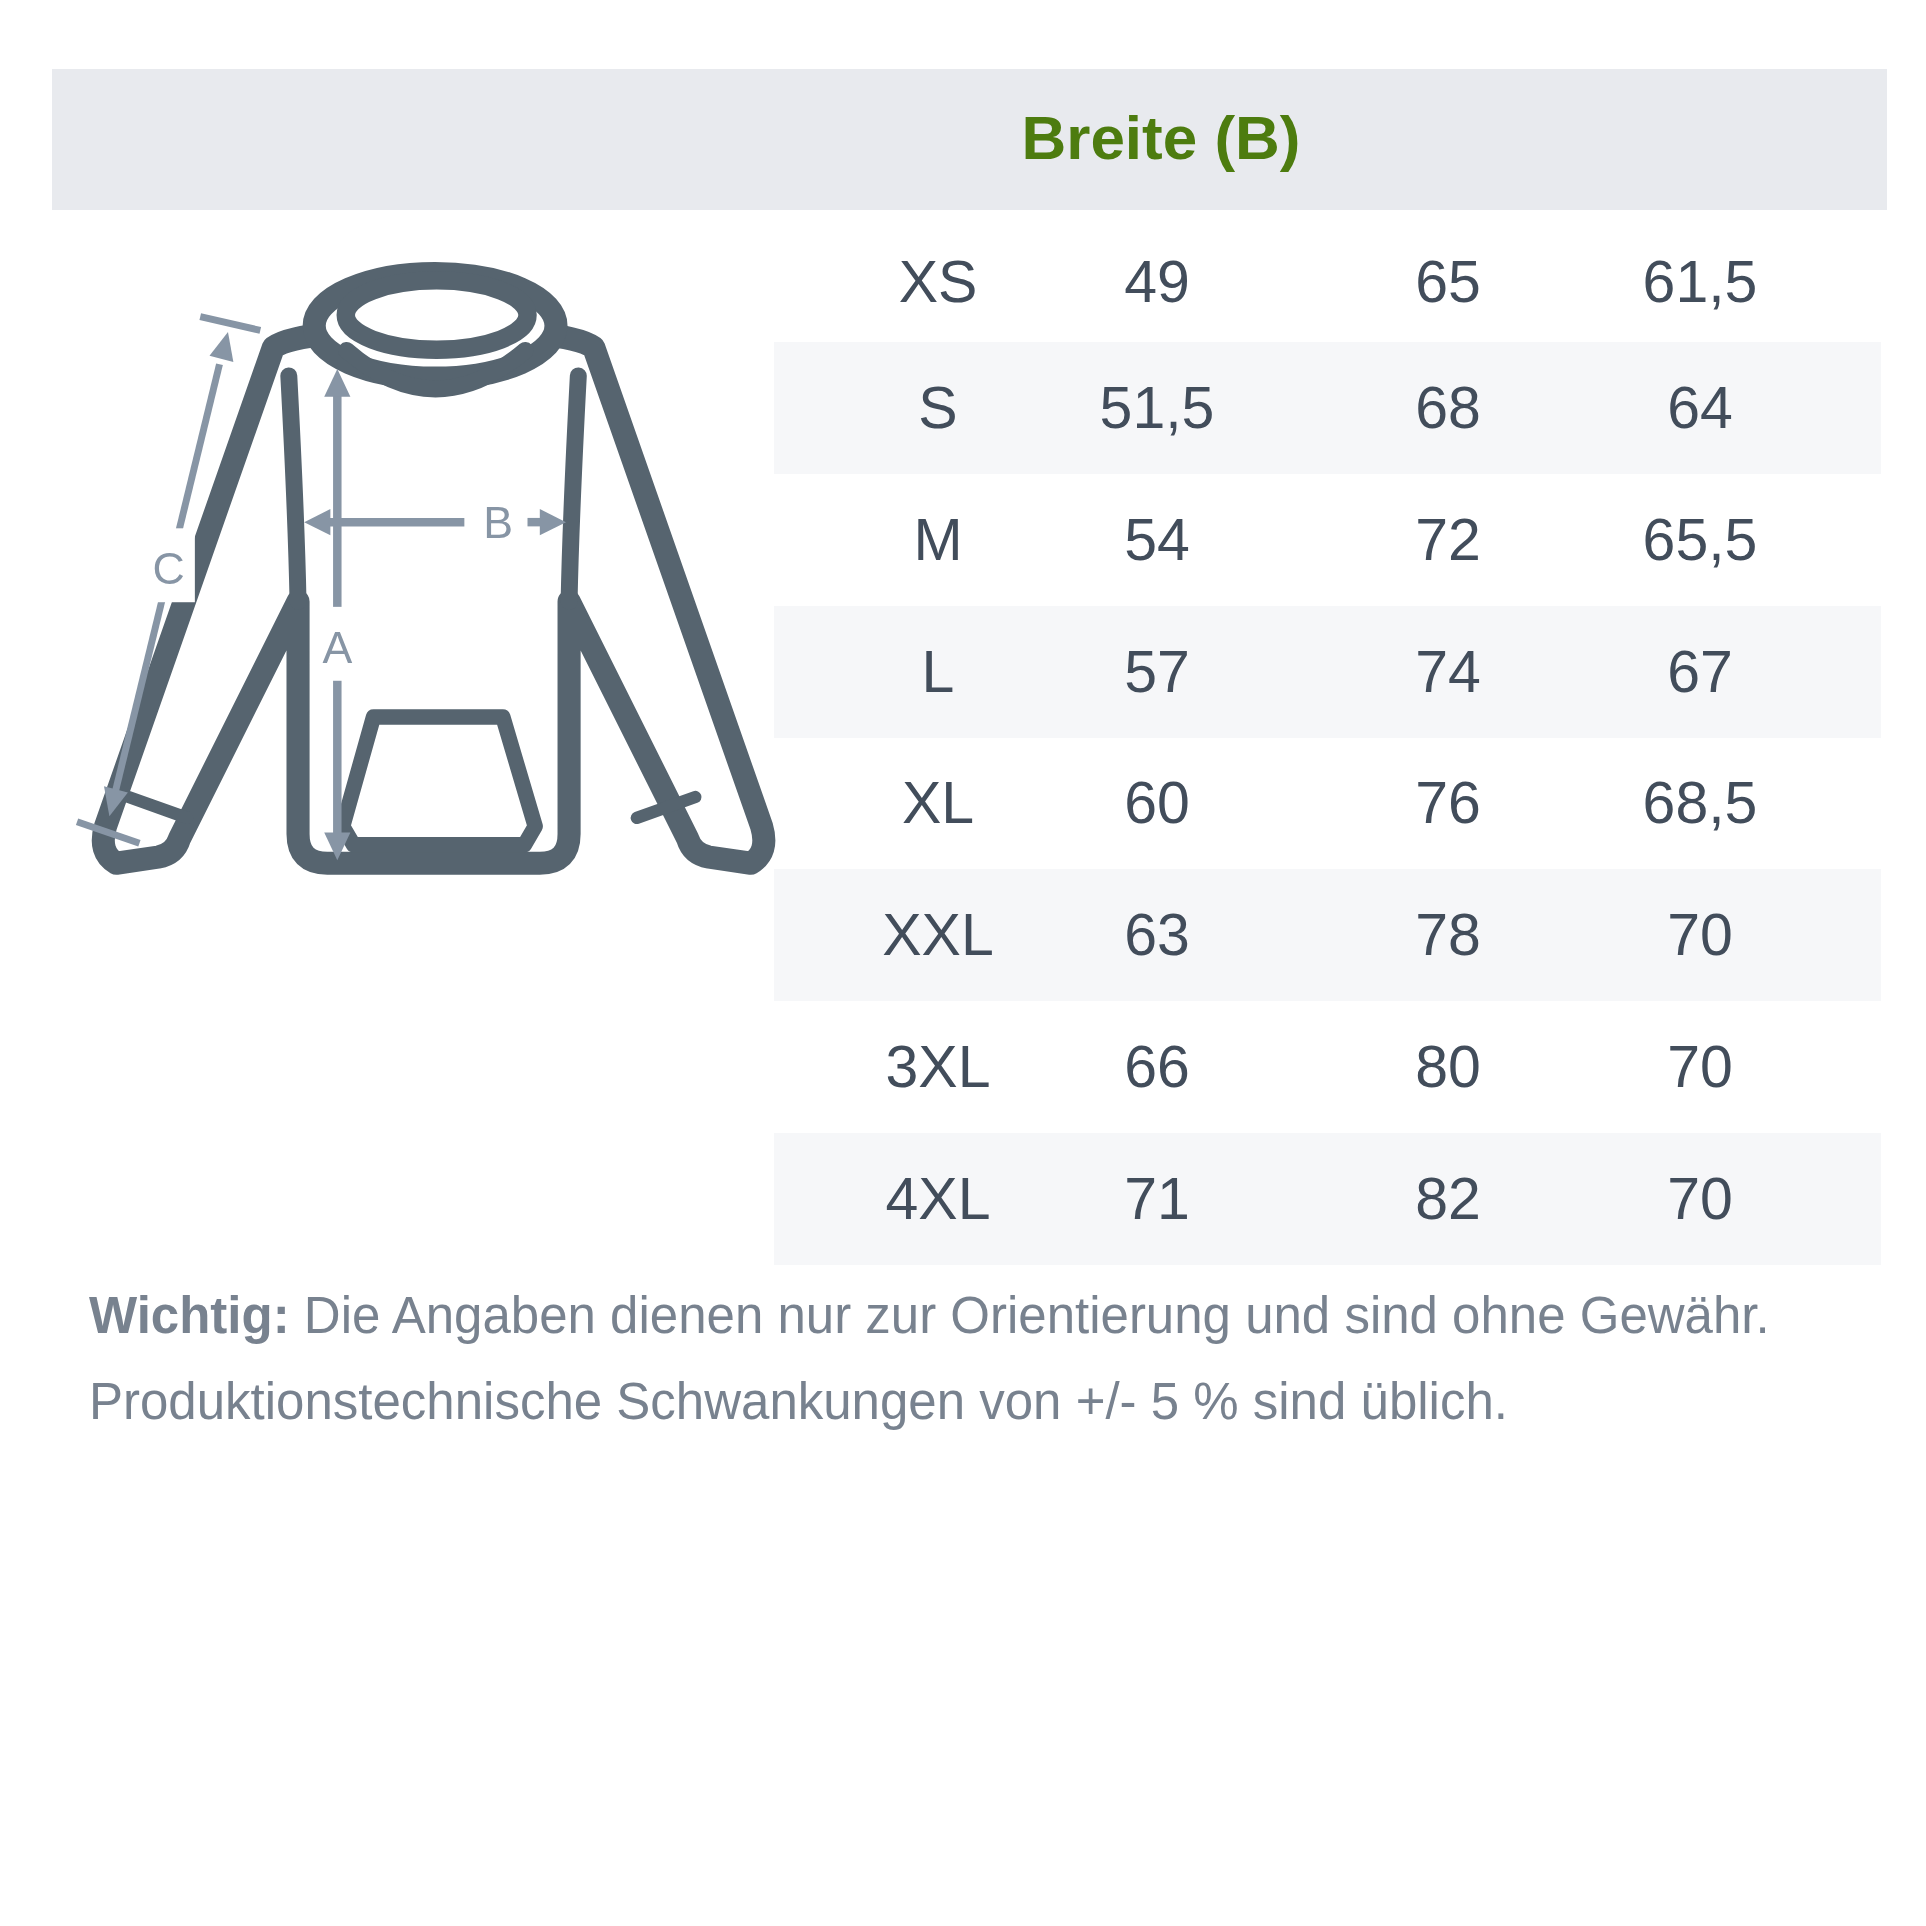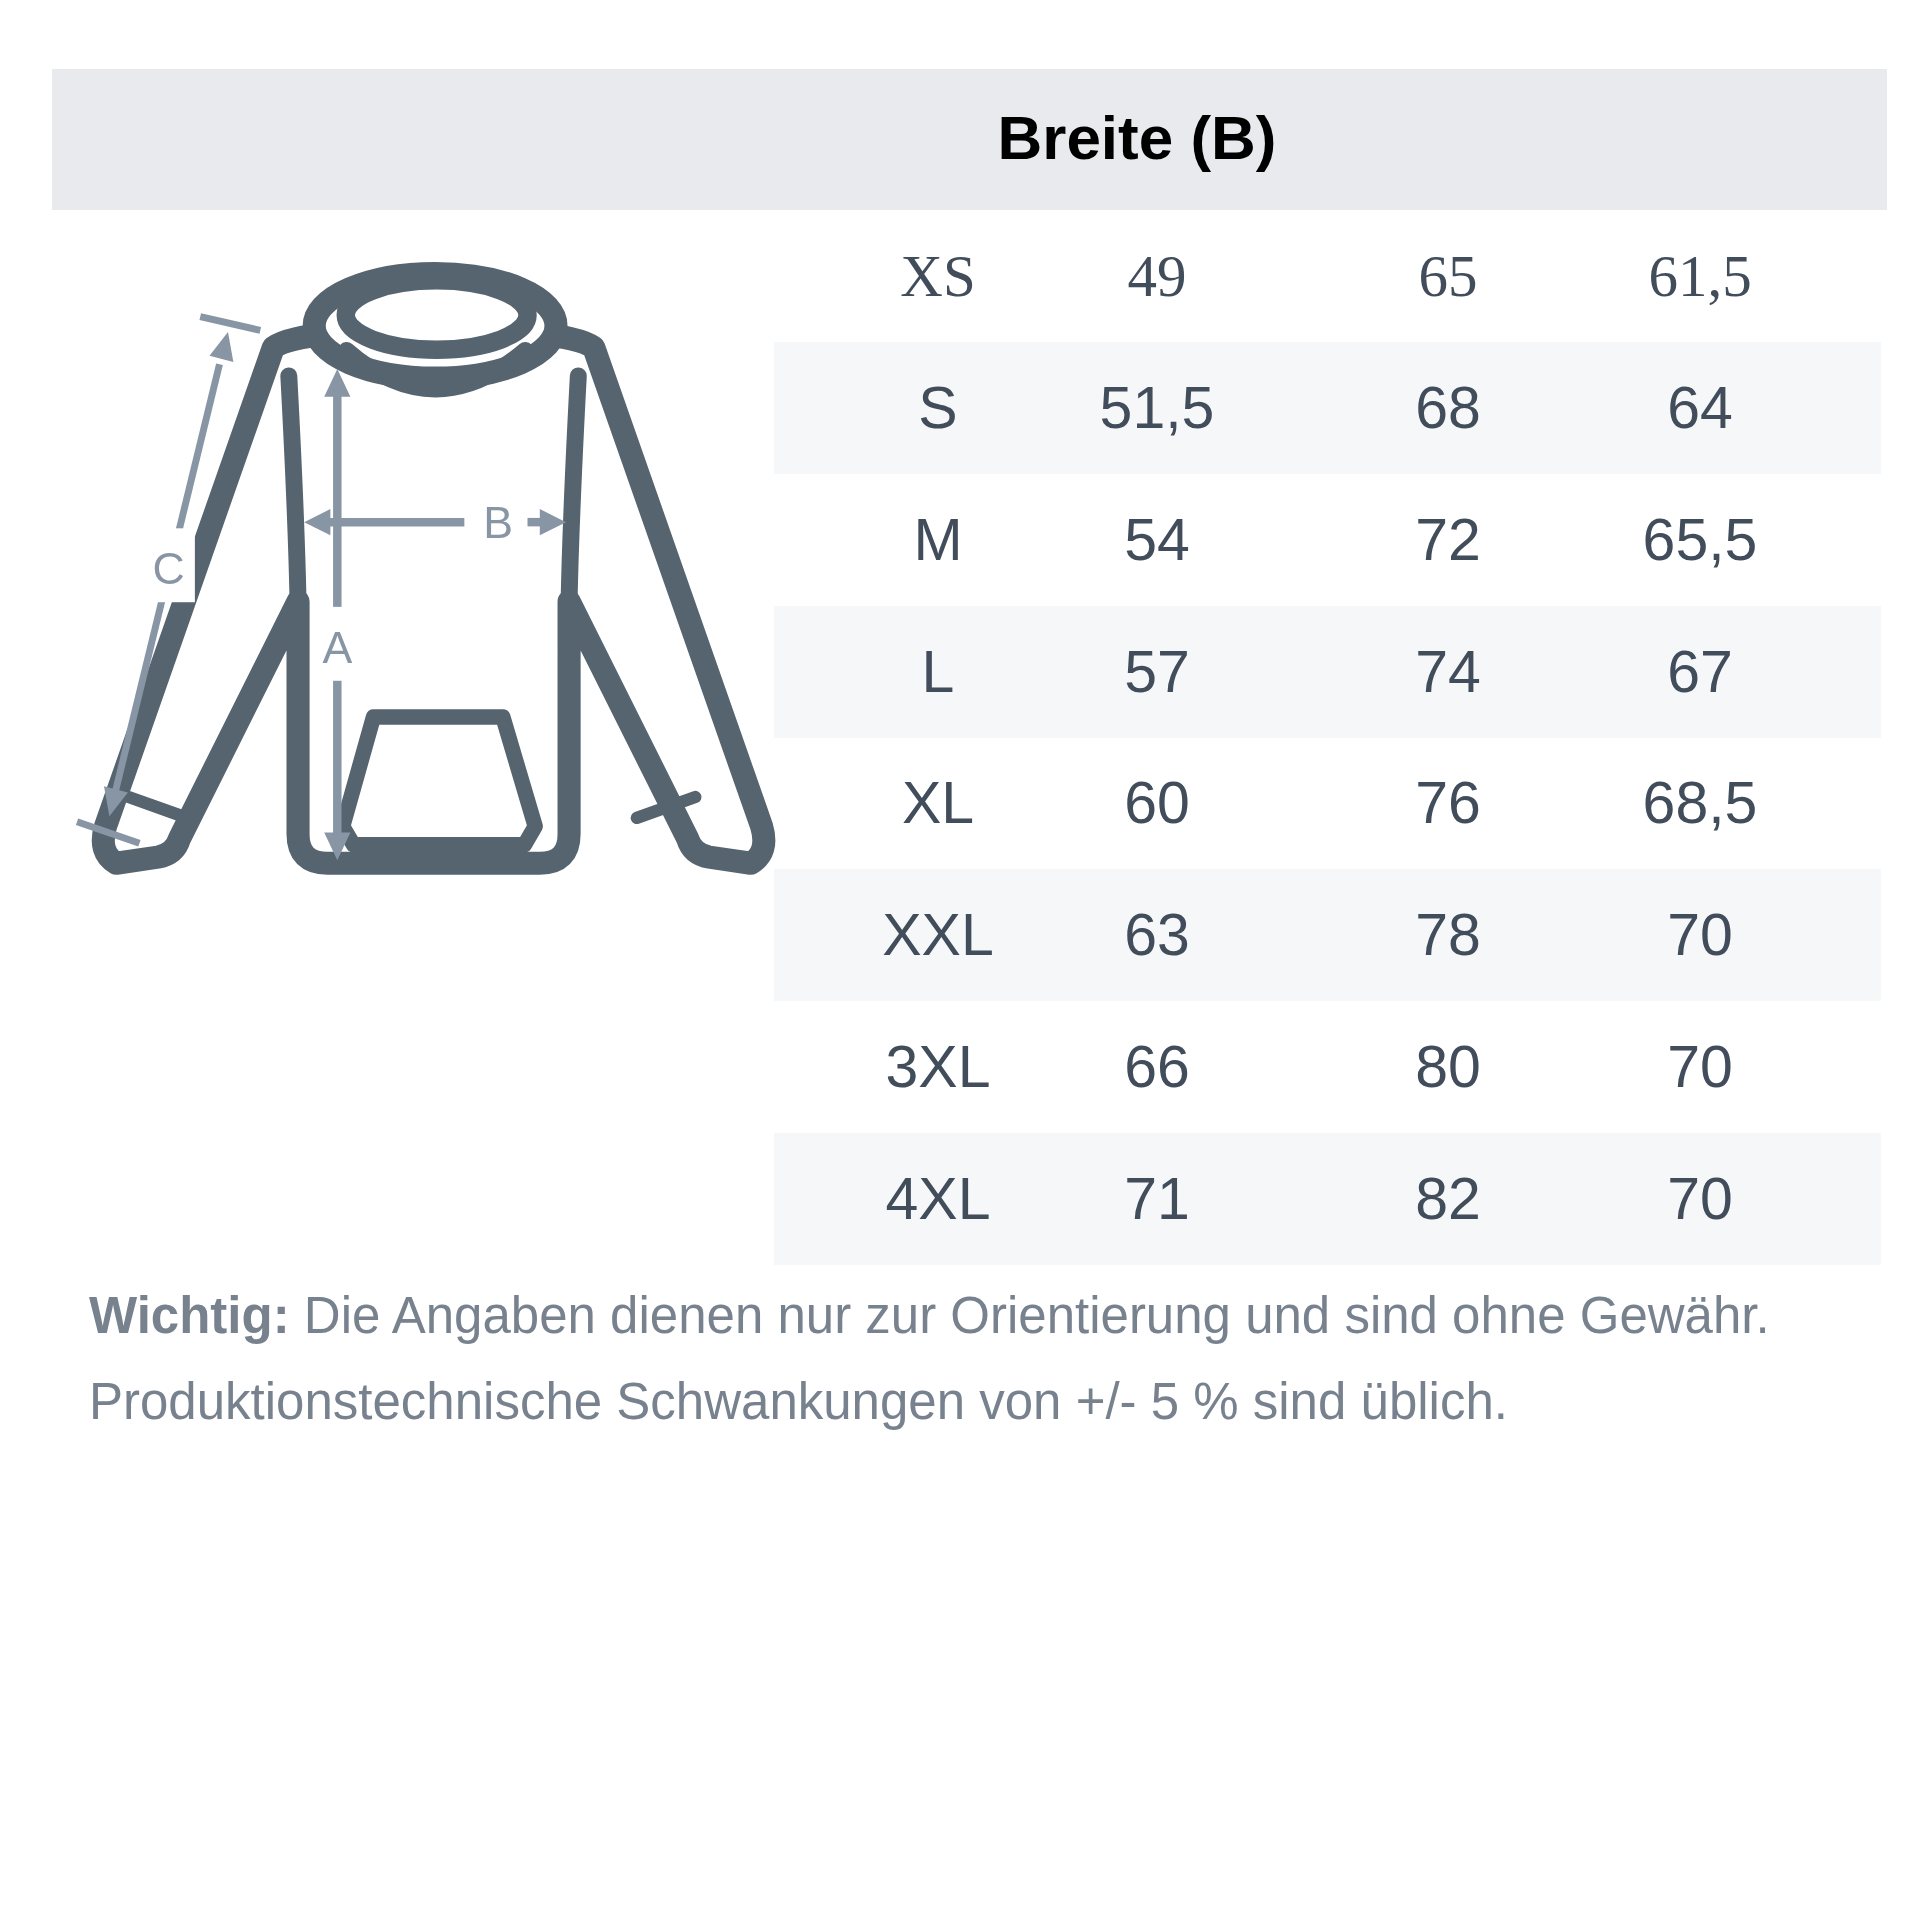--- a/index.html
+++ b/index.html
@@ -8,21 +8,21 @@
     font-family:"Liberation Sans",sans-serif;overflow:hidden;
   }
   
   .header-bar{position:absolute;left:52px;top:69px;width:1835px;height:141px;background:#e8eaee}
   .title{
     position:absolute;left:36px;top:50%;transform:translateY(-54%);
     font-size:62px;font-weight:bold;color:#3d4754;white-space:nowrap;
   }
   .hcol{
     position:absolute;top:50%;transform:translate(-50%,-54%);
-    font-size:62px;font-weight:bold;color:#000000;white-space:nowrap;
+    font-size:62px;font-weight:bold;color:#4d7c0f;white-space:nowrap;margin-left:24px;
   }
   .hcol0{left:1085px}.hcol1{left:1379px}.hcol2{left:1649px}
 
   
   .trow{position:absolute;left:774px;width:1107px;height:132px}
   .trow.striped{background:#f6f7f9}
   .cell{
     position:absolute;top:50%;transform:translate(-50%,-50%);
     font-size:59px;color:#424d5b;white-space:nowrap;
   }
@@ -48,21 +48,21 @@
   .footer b{font-weight:bold}
 </style>
 </head>
 <body>
 
 <div class="header-bar">
   <div class="hcol hcol0">Breite (B)</div>
 </div>
 
 <div>
-    <div class="trow" style="top: 210px; font-family: Liberation Serif, serif;">
+    <div class="trow" style="top: 216px;">
       <div class="cell c0">XS</div>
       <div class="cell c1">49</div>
       <div class="cell c2">65</div>
       <div class="cell c3">61,5</div>
     </div>
     <div class="trow striped" style="top: 342px;">
       <div class="cell c0">S</div>
       <div class="cell c1">51,5</div>
       <div class="cell c2">68</div>
       <div class="cell c3">64</div>

